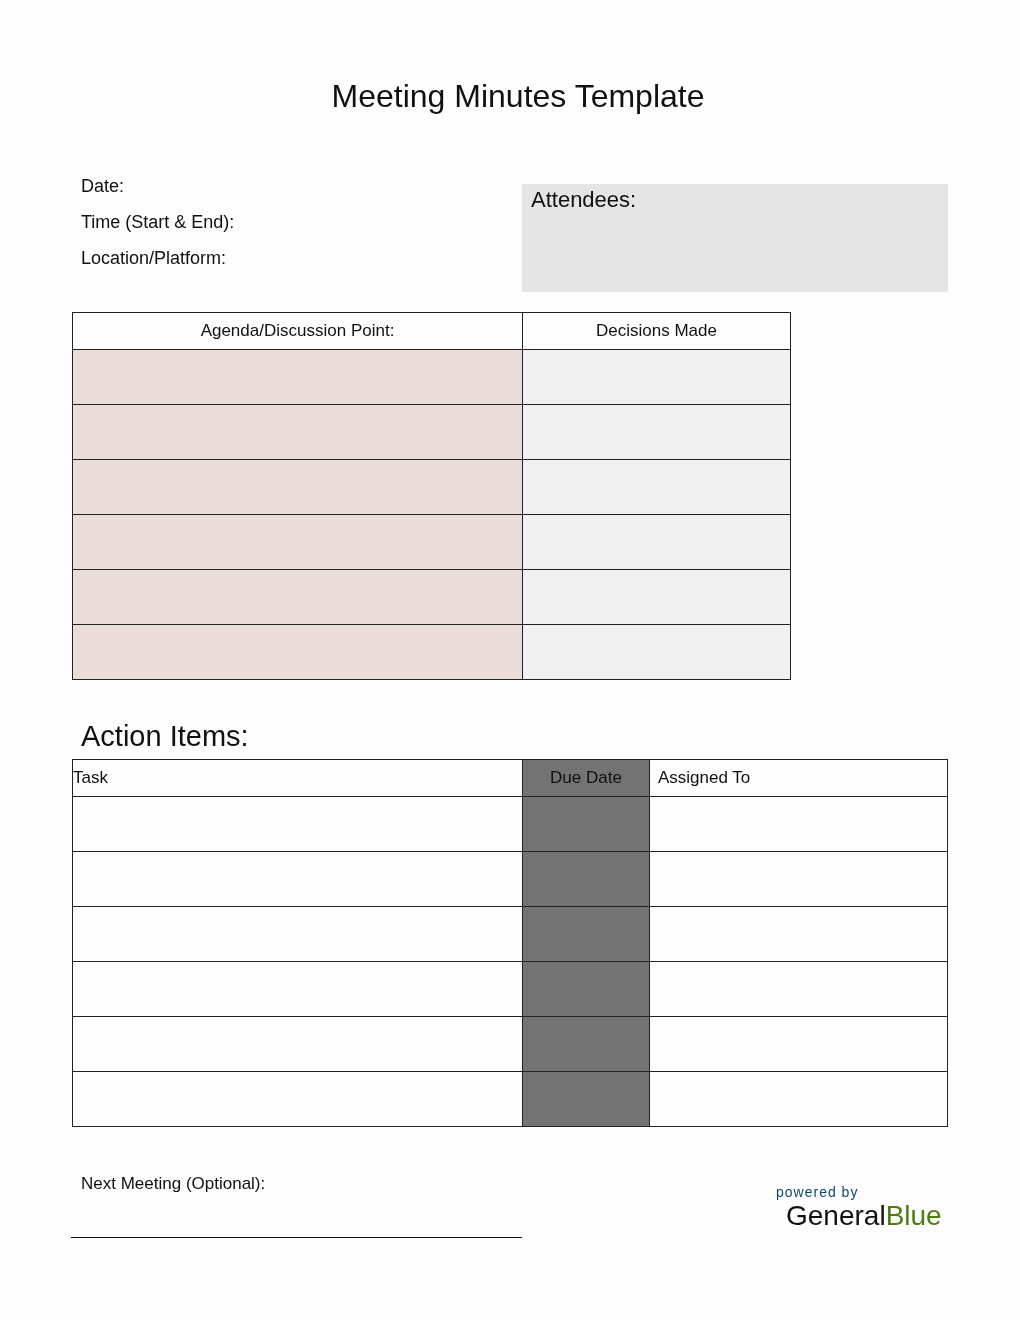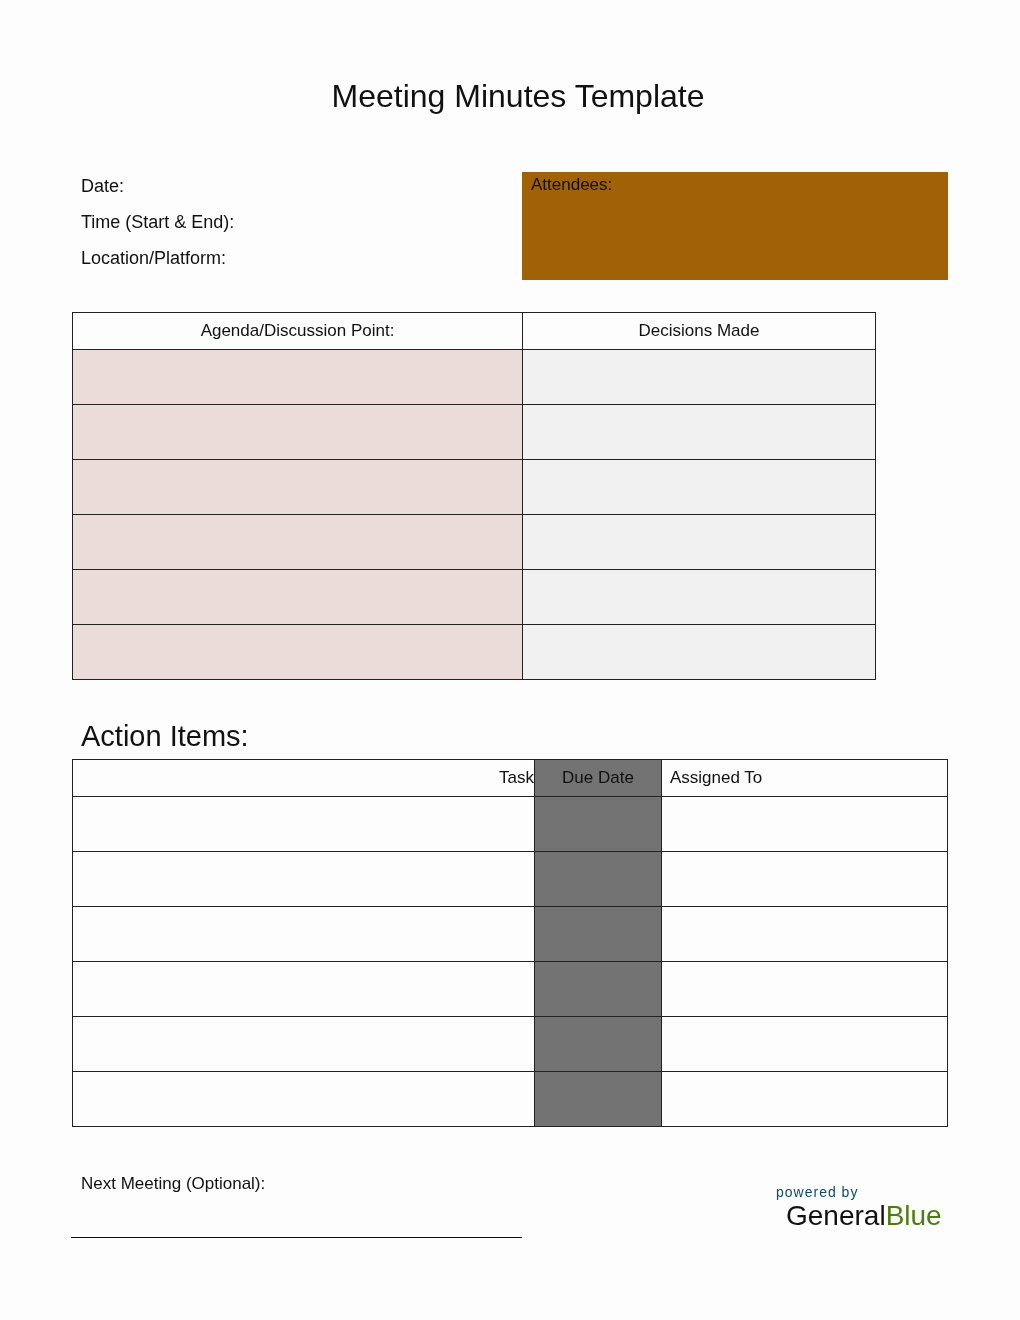--- a/index.html
+++ b/index.html
@@ -11,35 +11,35 @@
     position: relative;
     overflow: hidden;
   }
   .title {
     position: absolute; left: 8px; top: 78px; width: 1020px;
     text-align: center; font-size: 32px; font-weight: normal;
   }
   .info-labels { position: absolute; left: 81px; top: 176px; font-size: 18px; }
   .info-labels div { height: 36px; }
   .attendees {
-    position: absolute; left: 522px; top: 172px; width: 426px; height: 108px;
-    background: #a16207; box-sizing: border-box; padding: 3px 9px; font-size: 17px;
+    position: absolute; left: 522px; top: 184px; width: 426px; height: 108px;
+    background: #e5e5e5; box-sizing: border-box; padding: 3px 9px; font-size: 22px;
   }
   table { border-collapse: collapse; position: absolute; font-size: 17px; }
   td, th { border: 1px solid #222; padding: 0; font-weight: normal; }
-  .agenda { left: 72px; top: 312px; width: 804px; }
+  .agenda { left: 72px; top: 312px; width: 719px; }
   .agenda th { height: 36px; text-align: center; }
   .agenda td { height: 54px; }
   .agenda td.a { background: #eadcd9; width: 449px; }
   .agenda td.d { background: #f1f1f1; }
   .action-title { position: absolute; left: 81px; top: 720px; font-size: 29px; text-align: center; }
   .actions { left: 72px; top: 759px; width: 876px; }
   .actions th { height: 36px; }
   .actions td { height: 54px; }
-  .actions .task { width: 449px; text-align: right; padding-left: 12px; }
+  .actions .task { width: 449px; text-align: left; padding-left: 0; }
   .actions .due { width: 126px; background: #737373; text-align: center; }
   .actions .asg { text-align: left; padding-left: 8px; }
   .next { position: absolute; left: 81px; top: 1174px; font-size: 17px; }
   .next-line { position: absolute; left: 71px; top: 1237px; width: 451px; border-top: 1.5px solid #111; }
   .powered { position: absolute; left: 776px; top: 1184px; font-size: 14px; color: #0c4a6e; letter-spacing: 1px; }
   .brand { position: absolute; left: 786px; top: 1200px; font-size: 28px; color: #111; }
   .brand .blue { color: #4d7c0f; }
 </style>
 </head>
 <body>

